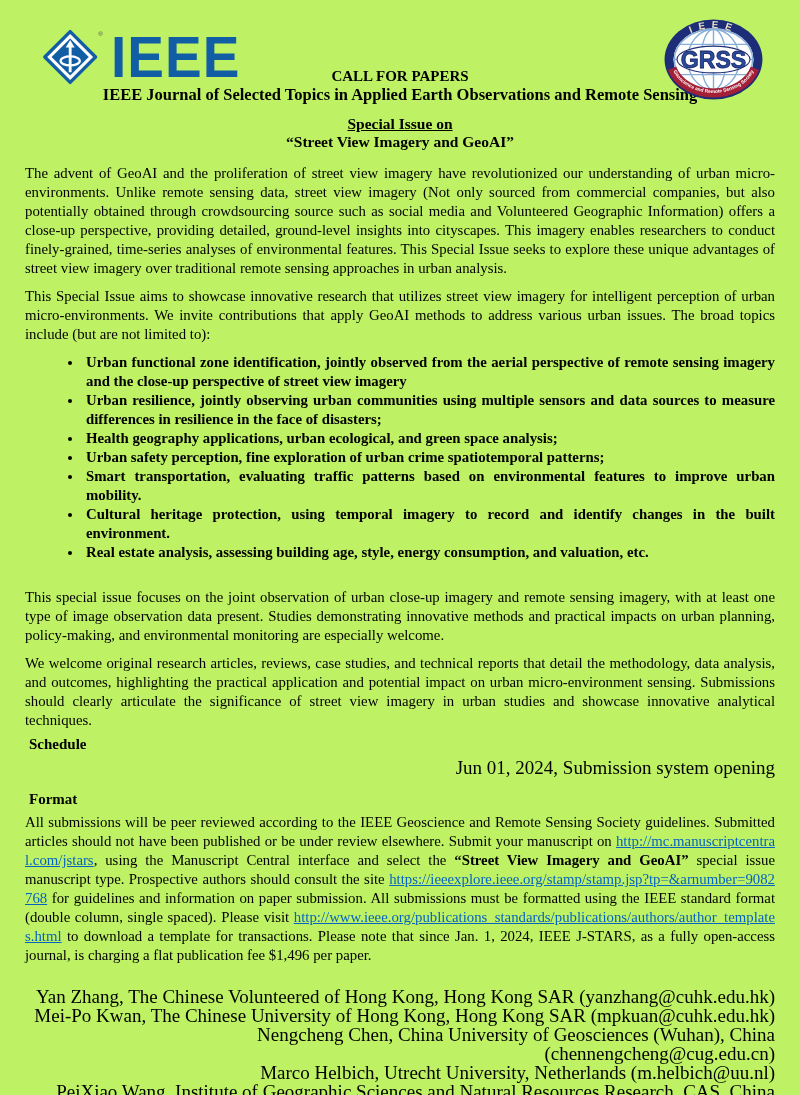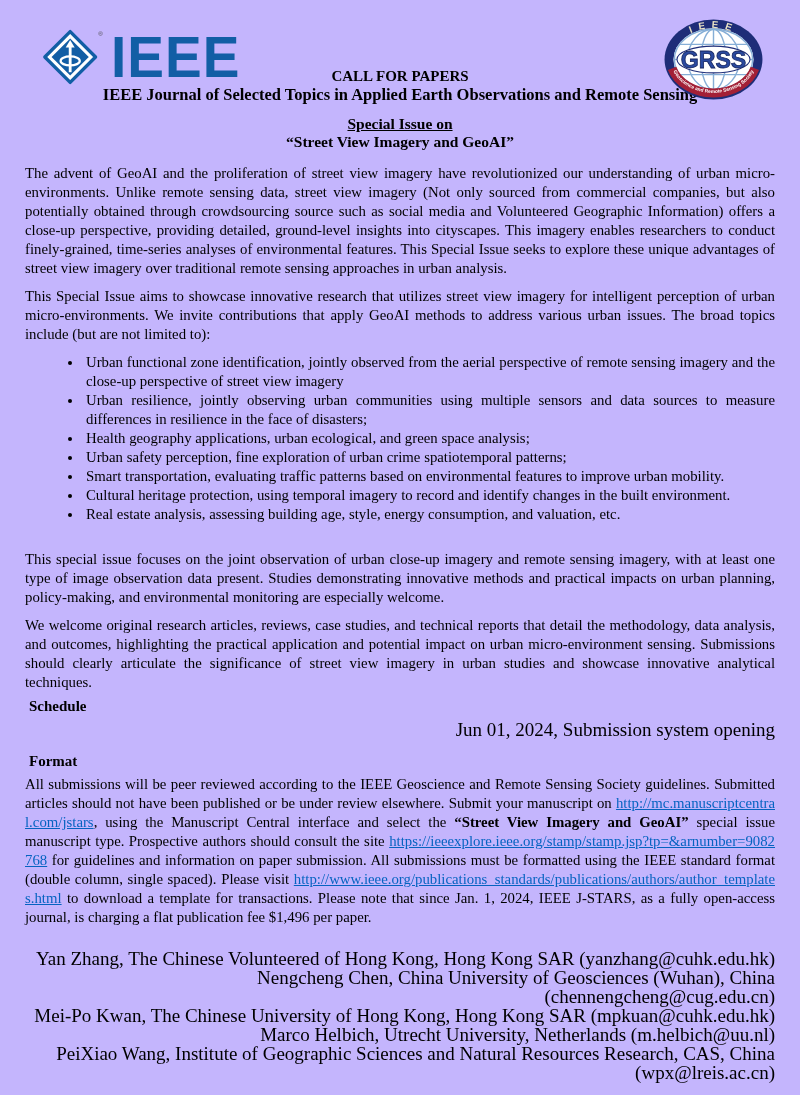--- a/index.html
+++ b/index.html
@@ -1,20 +1,20 @@
 <!DOCTYPE html>
 <html><head>
 <meta charset="utf-8">
 <style>
   html, body { margin: 0; padding: 0; background: #ffffff; }
   .page {
     position: relative;
     width: 800px;
     height: 1095px;
-    background: #c4b5fd;
+    background: #bef264;
     overflow: hidden;
     font-family: "Liberation Serif", "DejaVu Serif", serif;
     color: #000;
   }
 
   
   .ieee-logo {
     position: absolute;
     left: 42px;
     top: 24px;
@@ -60,20 +60,21 @@
   ul.topic-list {
     margin: 0 0 26px 0;
     padding-left: 58px;
     list-style: disc outside;
   }
   ul.topic-list li {
     font-size: 14.8px;
     line-height: 19px;
     text-align: justify;
     padding-left: 3px;
+    font-weight: bold;
   }
   .sec-heading {
     font-weight: bold;
     font-size: 15px;
     line-height: 19px;
     margin: 4px;
   }
   .plain-line { font-size: 19px; line-height: 20px; text-align: right; }
   .schedule-block { margin-bottom: 12px; }
   .format-para { margin-bottom: 0; }
@@ -169,20 +170,20 @@
       <div class="plain-line">Jun 01, 2024, Submission system opening</div>
     </div>
 
     <div>
       <p class="sec-heading">Format</p>
       <p class="body-text format-para"><span>All submissions will be peer reviewed according to the IEEE Geoscience and Remote Sensing Society guidelines. Submitted articles should not have been published or be under review elsewhere. Submit your manuscript on </span><a class="doc-link">http://mc.manuscriptcentral.com/jstars</a><span>, using the Manuscript Central interface and select the </span><span class="bold-inline">“Street View Imagery and GeoAI”</span><span> special issue manuscript type. Prospective authors should consult the site </span><a class="doc-link">https://ieeexplore.ieee.org/stamp/stamp.jsp?tp=&amp;arnumber=9082768</a><span> for guidelines and information on paper submission. All submissions must be formatted using the IEEE standard format (double column, single spaced). Please visit </span><a class="doc-link">http://www.ieee.org/publications_standards/publications/authors/author_templates.html</a><span> to download a template for transactions. Please note that since Jan. 1, 2024, IEEE J-STARS, as a fully open-access journal, is charging a flat publication fee $1,496 per paper.</span></p>
     </div>
 
     <div class="guest-block">
       <div class="plain-line">Yan Zhang, The Chinese Volunteered of Hong Kong, Hong Kong SAR (yanzhang@cuhk.edu.hk)</div>
+      <div class="plain-line">Mei-Po Kwan, The Chinese University of Hong Kong, Hong Kong SAR (mpkuan@cuhk.edu.hk)</div>
       <div class="plain-line">Nengcheng Chen, China University of Geosciences (Wuhan), China (chennengcheng@cug.edu.cn)</div>
-      <div class="plain-line">Mei-Po Kwan, The Chinese University of Hong Kong, Hong Kong SAR (mpkuan@cuhk.edu.hk)</div>
       <div class="plain-line">Marco Helbich, Utrecht University, Netherlands (m.helbich@uu.nl)</div>
       <div class="plain-line">PeiXiao Wang, Institute of Geographic Sciences and Natural Resources Research, CAS, China (wpx@lreis.ac.cn)</div>
     </div>
 
   </div>
 </div>
 
 </body></html>

